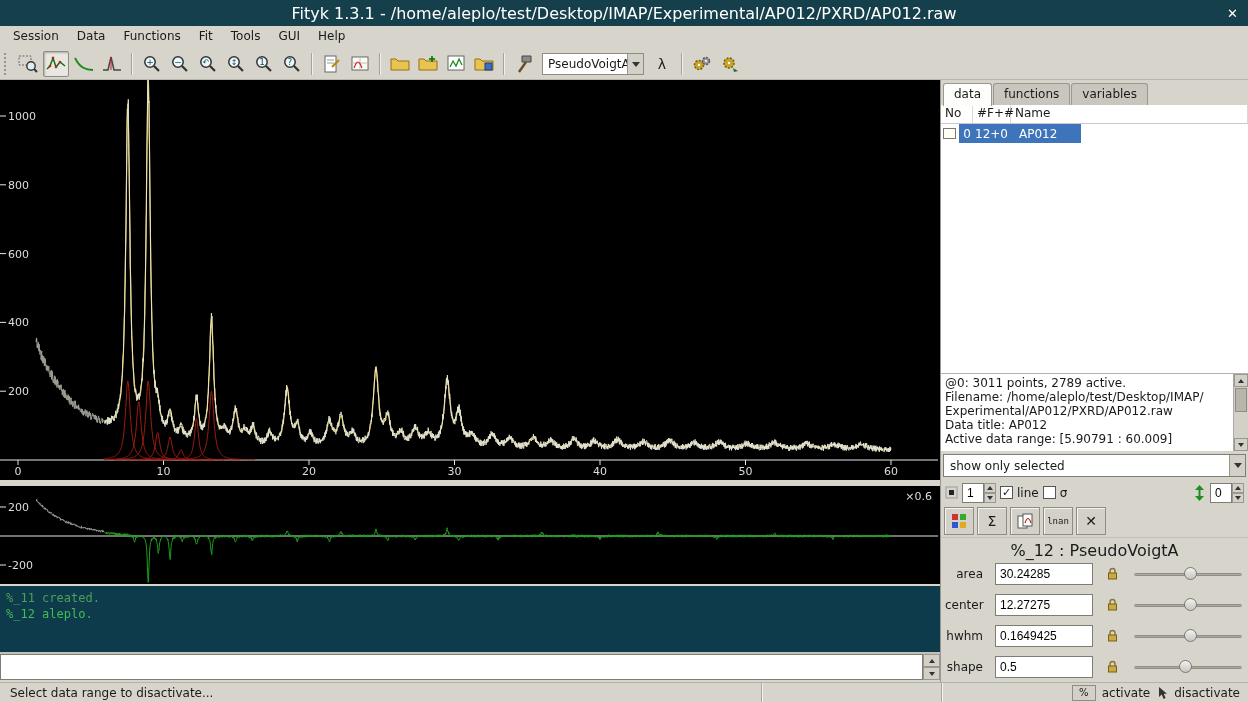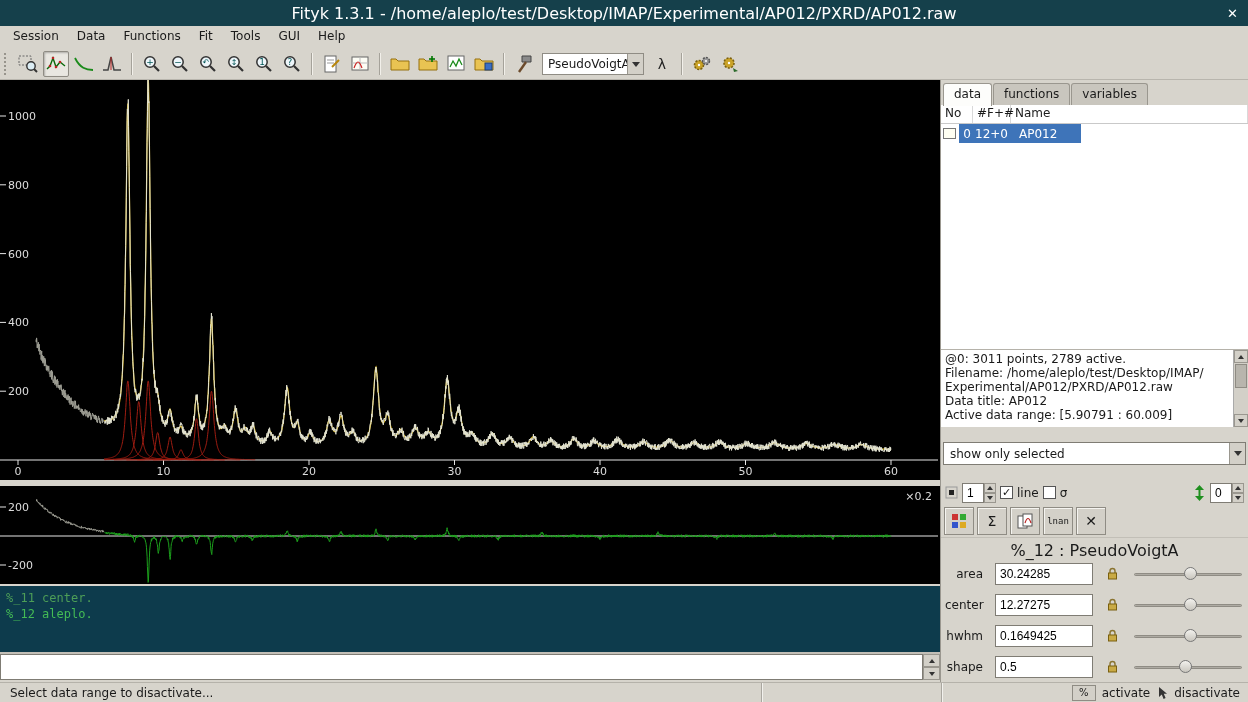--- a/index.html
+++ b/index.html
@@ -51,21 +51,21 @@
 .swatch{width:13px;height:11px;background:#fffff2;border:1px solid #777;margin-right:3px;flex:0 0 auto}
 .sel{display:flex;background:#3e74b9;color:#fff;height:19px;align-items:center;font-size:12px}
 .sel .cno{width:16px;text-align:center}
 .sel .cf{width:38px}
 .sel .cname{padding:0 24px 0 6px}
 .info{height:78px;background:#fff;border-top:1px solid #b5b2aa;display:flex}
 .info-lines{flex:1;padding:2px 4px;font-size:12px;line-height:14px;overflow:hidden}
 .vscroll{width:15px;background:#d3d0c8;border-left:1px solid #aaa;display:flex;flex-direction:column;align-items:stretch}
 .vsb{height:13px;background:#d3d0c8;border:1px solid #9a978f;display:flex;align-items:center;justify-content:center;cursor:pointer}
 .vthumb{height:24px;background:#b8b5ad;border:1px solid #8f8c84;margin:1px;cursor:grab}
-.combo2{margin:15px 2px;height:23px;border:1px solid #7f7c74;background:#fff;display:flex;align-items:center;padding-left:6px;cursor:pointer}
+.combo2{margin:3px 2px;height:23px;border:1px solid #7f7c74;background:#fff;display:flex;align-items:center;padding-left:6px;cursor:pointer}
 .combo2 .cbtn{margin-left:auto;width:16px;height:100%;background:#d3d0c8;border-left:1px solid #9a978f;display:flex;align-items:center;justify-content:center}
 .ctrl-row{height:25px;display:flex;align-items:center;padding:0 4px;gap:4px}
 .spin{display:flex;height:20px}
 .spin input{width:22px;border:1px solid #7f7c74;font-size:12px;padding-left:4px;background:#fff}
 .spin-btns{display:flex;flex-direction:column;width:12px}
 .spin-btns .sb{flex:1;background:#d3d0c8;border:1px solid #9a978f;display:flex;align-items:center;justify-content:center;cursor:pointer}
 .cb{width:13px;height:13px;border:1px solid #555;background:#fff;font-size:11px;line-height:11px;text-align:center;font-weight:bold;color:#111;cursor:pointer}
 .cb-label{font-size:12px}
 .flex1{flex:1}
 .btn-row{height:32px;display:flex;align-items:center;padding:2px 3px;gap:3px}
@@ -316,24 +316,24 @@
       <div class="aux-plot">
         <svg width="938" height="98" viewBox="0 0 938 98">
             <line x1="0" y1="50" x2="938" y2="50" stroke="#e6e6e6"></line>
             <line x1="0" y1="21.000000000000004" x2="6" y2="21.000000000000004" stroke="#e6e6e6"></line>
             <text x="8" y="25.000000000000004" fill="#dddddd" font-size="11">200</text>
             <line x1="0" y1="79" x2="6" y2="79" stroke="#e6e6e6"></line>
             <text x="8" y="83" fill="#dddddd" font-size="11">-200</text>
             <path d="M36.0 14.9 L36.4 15.1 L36.7 13.4 L37.0 14.4 L37.3 15.1 L37.6 15.7 L38.0 15.9 L38.3 16.8 L38.6 16.4 L38.9 16.3 L39.2 17.8 L39.6 18.3 L39.9 17.2 L40.2 18.1 L40.5 19.2 L40.8 19.1 L41.2 19.6 L41.5 19.3 L41.8 20.2 L42.1 18.9 L42.4 20.9 L42.8 19.7 L43.1 21.6 L43.4 22.0 L43.7 22.3 L44.0 22.3 L44.4 21.9 L44.7 21.7 L45.0 23.6 L45.3 21.9 L45.6 23.0 L46.0 23.1 L46.3 23.3 L46.6 22.9 L46.9 23.9 L47.2 23.5 L47.6 23.9 L47.9 26.0 L48.2 26.0 L48.5 25.8 L48.8 25.9 L49.2 27.1 L49.5 27.1 L49.8 25.8 L50.1 27.0 L50.4 27.1 L50.8 27.2 L51.1 26.3 L51.4 27.1 L51.7 27.4 L52.0 28.4 L52.4 28.6 L52.7 29.3 L53.0 29.5 L53.3 27.9 L53.6 29.5 L54.0 30.0 L54.3 29.2 L54.6 30.1 L54.9 31.0 L55.2 29.7 L55.6 29.3 L55.9 30.4 L56.2 29.9 L56.5 30.5 L56.8 30.1 L57.2 32.2 L57.5 31.4 L57.8 31.3 L58.1 30.9 L58.4 30.9 L58.8 31.4 L59.1 32.1 L59.4 31.5 L59.7 31.6 L60.0 32.8 L60.4 32.3 L60.7 34.4 L61.0 33.3 L61.3 33.9 L61.6 33.2 L62.0 33.8 L62.3 33.4 L62.6 33.1 L62.9 34.2 L63.3 33.8 L63.6 34.8 L63.9 34.5 L64.2 34.4 L64.5 35.0 L64.9 35.7 L65.2 36.0 L65.5 36.7 L65.8 36.8 L66.1 34.8 L66.5 35.2 L66.8 35.8 L67.1 37.4 L67.4 36.1 L67.7 36.3 L68.1 36.2 L68.4 35.6 L68.7 37.4 L69.0 35.9 L69.3 36.8 L69.7 36.6 L70.0 37.2 L70.3 36.8 L70.6 38.5 L70.9 36.7 L71.3 37.9 L71.6 37.9 L71.9 39.0 L72.2 38.5 L72.5 39.1 L72.9 37.8 L73.2 37.8 L73.5 38.2 L73.8 38.5 L74.1 37.8 L74.5 38.8 L74.8 38.6 L75.1 38.2 L75.4 39.4 L75.7 40.1 L76.1 39.4 L76.4 39.0 L76.7 39.0 L77.0 40.6 L77.3 39.9 L77.7 40.2 L78.0 40.2 L78.3 41.1 L78.6 41.0 L78.9 40.6 L79.3 40.7 L79.6 41.5 L79.9 41.9 L80.2 41.6 L80.5 42.1 L80.9 42.0 L81.2 40.3 L81.5 40.1 L81.8 42.3 L82.1 42.2 L82.5 41.7 L82.8 41.6 L83.1 41.1 L83.4 42.1 L83.7 42.2 L84.1 41.2 L84.4 41.5 L84.7 41.4 L85.0 42.1 L85.3 41.5 L85.7 42.5 L86.0 42.2 L86.3 42.9 L86.6 42.5 L86.9 42.0 L87.3 43.7 L87.6 43.3 L87.9 42.1 L88.2 42.1 L88.5 42.3 L88.9 43.2 L89.2 43.4 L89.5 42.2 L89.8 43.8 L90.1 43.6 L90.5 43.4 L90.8 42.7 L91.1 43.7 L91.4 42.5 L91.7 43.5 L92.1 43.8 L92.4 44.1 L92.7 43.7 L93.0 44.4 L93.3 43.1 L93.7 43.8 L94.0 42.9 L94.3 43.3 L94.6 44.2 L94.9 44.4 L95.3 43.8 L95.6 43.4 L95.9 44.3 L96.2 44.1 L96.5 45.3 L96.9 44.1 L97.2 44.9 L97.5 44.4 L97.8 43.9 L98.1 45.1 L98.5 45.3 L98.8 45.8 L99.1 44.5 L99.4 44.5 L99.7 44.0 L100.1 45.5 L100.4 45.7 L100.7 46.2 L101.0 44.7 L101.3 44.3 L101.7 44.7 L102.0 44.6 L102.3 44.4 L102.6 46.1 L102.9 44.4 L103.3 46.1 L103.6 45.5 L103.9 45.9 " fill="none" stroke="#9d9d93" stroke-width="1"></path>
             <path d="M104.2 46.3 L104.5 46.2 L104.9 46.6 L105.2 46.4 L105.5 46.7 L105.8 46.8 L106.1 47.7 L106.5 46.3 L106.8 47.2 L107.1 48.1 L107.4 46.6 L107.7 47.4 L108.1 47.1 L108.4 47.2 L108.7 46.3 L109.0 46.2 L109.3 48.3 L109.7 48.5 L110.0 48.0 L110.3 47.4 L110.6 47.8 L110.9 46.5 L111.3 46.7 L111.6 47.5 L111.9 46.6 L112.2 48.2 L112.5 47.7 L112.9 46.6 L113.2 47.3 L113.5 47.0 L113.8 48.2 L114.1 46.8 L114.5 46.6 L114.8 47.0 L115.1 49.2 L115.4 48.8 L115.7 47.3 L116.1 49.0 L116.4 49.1 L116.7 47.0 L117.0 48.7 L117.3 47.9 L117.7 48.7 L118.0 47.4 L118.3 47.6 L118.6 49.3 L118.9 48.3 L119.3 47.0 L119.6 49.3 L119.9 49.4 L120.2 48.6 L120.5 47.6 L120.9 47.8 L121.2 49.0 L121.5 48.4 L121.8 49.4 L122.1 48.5 L122.5 48.6 L122.8 48.4 L123.1 49.4 L123.4 47.8 L123.7 49.1 L124.1 48.1 L124.4 47.7 L124.7 49.8 L125.0 49.5 L125.3 48.1 L125.7 47.7 L126.0 49.3 L126.3 47.9 L126.6 48.4 L127.0 49.3 L127.3 49.9 L127.6 49.9 L127.9 47.6 L128.2 48.4 L128.6 49.6 L128.9 49.0 L129.2 50.2 L129.5 49.1 L129.8 49.4 L130.2 48.5 L130.5 50.2 L130.8 48.8 L131.1 50.4 L131.4 50.4 L131.8 50.6 L132.1 49.1 L132.4 51.6 L132.7 52.0 L133.0 50.3 L133.4 51.2 L133.7 53.5 L134.0 54.6 L134.3 55.1 L134.6 56.3 L135.0 54.2 L135.3 54.1 L135.6 51.8 L135.9 50.8 L136.2 50.0 L136.6 51.7 L136.9 50.2 L137.2 50.6 L137.5 51.3 L137.8 49.0 L138.2 50.6 L138.5 50.9 L138.8 50.6 L139.1 50.4 L139.4 49.3 L139.8 49.2 L140.1 49.2 L140.4 49.4 L140.7 49.7 L141.0 49.3 L141.4 50.0 L141.7 50.0 L142.0 50.1 L142.3 51.2 L142.6 51.2 L143.0 50.7 L143.3 51.8 L143.6 52.3 L143.9 51.9 L144.2 52.1 L144.6 52.4 L144.9 53.7 L145.2 53.8 L145.5 56.1 L145.8 56.2 L146.2 58.8 L146.5 61.8 L146.8 66.0 L147.1 70.7 L147.4 80.5 L147.8 89.0 L148.1 96.4 L148.4 95.7 L148.7 88.0 L149.0 79.9 L149.4 71.2 L149.7 64.2 L150.0 61.0 L150.3 58.8 L150.6 56.5 L151.0 56.1 L151.3 53.4 L151.6 55.0 L151.9 52.6 L152.2 53.0 L152.6 53.2 L152.9 52.3 L153.2 52.8 L153.5 51.0 L153.8 50.6 L154.2 51.8 L154.5 50.7 L154.8 52.9 L155.1 52.2 L155.4 53.2 L155.8 53.9 L156.1 52.7 L156.4 53.2 L156.7 55.7 L157.0 57.8 L157.4 58.8 L157.7 61.3 L158.0 65.7 L158.3 67.4 L158.6 65.6 L159.0 64.2 L159.3 60.1 L159.6 57.0 L159.9 56.1 L160.2 55.3 L160.6 53.0 L160.9 53.7 L161.2 52.1 L161.5 52.0 L161.8 51.2 L162.2 50.6 L162.5 50.7 L162.8 51.0 L163.1 50.4 L163.4 51.0 L163.8 50.4 L164.1 50.7 L164.4 50.8 L164.7 50.8 L165.0 50.7 L165.4 50.6 L165.7 50.8 L166.0 50.5 L166.3 50.8 L166.6 51.5 L167.0 52.0 L167.3 53.7 L167.6 54.1 L167.9 53.1 L168.2 56.4 L168.6 56.4 L168.9 61.3 L169.2 63.1 L169.5 68.3 L169.8 71.4 L170.2 73.5 L170.5 70.4 L170.8 65.4 L171.1 60.4 L171.4 57.6 L171.8 56.4 L172.1 55.6 L172.4 54.1 L172.7 51.8 L173.0 53.4 L173.4 52.9 L173.7 52.3 L174.0 50.8 L174.3 52.5 L174.6 50.5 L175.0 52.2 L175.3 49.6 L175.6 50.7 L175.9 49.5 L176.2 50.4 L176.6 50.9 L176.9 49.9 L177.2 51.1 L177.5 50.9 L177.8 50.1 L178.2 49.8 L178.5 50.5 L178.8 50.0 L179.1 51.0 L179.4 50.4 L179.8 51.5 L180.1 52.1 L180.4 51.4 L180.7 52.2 L181.0 51.2 L181.4 53.5 L181.7 53.9 L182.0 55.5 L182.3 55.6 L182.6 53.8 L183.0 53.0 L183.3 52.8 L183.6 51.6 L183.9 50.7 L184.2 52.5 L184.6 51.8 L184.9 51.6 L185.2 50.9 L185.5 50.7 L185.8 51.4 L186.2 50.5 L186.5 50.7 L186.8 51.6 L187.1 51.6 L187.4 49.9 L187.8 50.5 L188.1 50.8 L188.4 51.5 L188.7 50.4 L189.0 49.6 L189.4 49.3 L189.7 50.2 L190.0 49.7 L190.3 49.0 L190.7 49.1 L191.0 50.8 L191.3 49.4 L191.6 49.6 L191.9 49.7 L192.3 49.4 L192.6 50.1 L192.9 50.1 L193.2 51.3 L193.5 51.5 L193.9 50.4 L194.2 51.8 L194.5 51.1 L194.8 53.5 L195.1 52.9 L195.5 54.0 L195.8 56.3 L196.1 57.5 L196.4 58.2 L196.7 57.4 L197.1 57.5 L197.4 56.5 L197.7 53.6 L198.0 52.9 L198.3 53.4 L198.7 52.9 L199.0 51.6 L199.3 52.0 L199.6 50.5 L199.9 50.2 L200.3 49.9 L200.6 49.9 L200.9 49.9 L201.2 50.5 L201.5 49.4 L201.9 49.4 L202.2 50.4 L202.5 49.3 L202.8 49.3 L203.1 50.9 L203.5 49.4 L203.8 49.7 L204.1 50.5 L204.4 50.7 L204.7 51.1 L205.1 50.6 L205.4 49.4 L205.7 50.0 L206.0 51.1 L206.3 50.1 L206.7 50.2 L207.0 50.6 L207.3 50.5 L207.6 50.9 L207.9 50.6 L208.3 52.8 L208.6 51.3 L208.9 51.4 L209.2 54.0 L209.5 54.2 L209.9 54.6 L210.2 56.2 L210.5 59.4 L210.8 63.0 L211.1 65.4 L211.5 67.5 L211.8 68.6 L212.1 63.8 L212.4 61.3 L212.7 57.6 L213.1 55.8 L213.4 54.2 L213.7 53.6 L214.0 52.2 L214.3 51.9 L214.7 50.9 L215.0 52.6 L215.3 52.1 L215.6 50.2 L215.9 52.1 L216.3 50.0 L216.6 51.2 L216.9 50.3 L217.2 51.0 L217.5 49.7 L217.9 51.2 L218.2 51.4 L218.5 50.5 L218.8 50.1 L219.1 51.4 L219.5 49.1 L219.8 51.4 L220.1 50.0 L220.4 50.2 L220.7 51.1 L221.1 49.4 L221.4 49.1 L221.7 49.8 L222.0 51.4 L222.3 51.0 L222.7 50.0 L223.0 50.9 L223.3 50.7 L223.6 50.3 L223.9 51.0 L224.3 51.2 L224.6 50.2 L224.9 49.7 L225.2 49.0 L225.5 49.8 L225.9 49.7 L226.2 50.2 L226.5 50.5 L226.8 51.2 L227.1 50.6 L227.5 50.0 L227.8 49.9 L228.1 49.2 L228.4 51.3 L228.7 50.8 L229.1 51.3 L229.4 50.3 L229.7 49.7 L230.0 49.1 L230.3 51.4 L230.7 49.6 L231.0 49.2 L231.3 50.5 L231.6 49.5 L231.9 49.7 L232.3 50.7 L232.6 51.9 L232.9 51.6 L233.2 50.3 L233.5 52.3 L233.9 52.2 L234.2 51.7 L234.5 52.8 L234.8 54.7 L235.1 55.7 L235.5 55.8 L235.8 55.6 L236.1 54.5 L236.4 54.2 L236.7 53.5 L237.1 50.8 L237.4 50.7 L237.7 51.5 L238.0 51.0 L238.3 50.5 L238.7 49.8 L239.0 51.6 L239.3 51.6 L239.6 51.0 L239.9 49.4 L240.3 49.5 L240.6 49.1 L240.9 49.5 L241.2 50.4 L241.5 50.7 L241.9 50.5 L242.2 51.3 L242.5 50.3 L242.8 51.0 L243.1 51.2 L243.5 50.6 L243.8 50.1 L244.1 50.8 L244.4 49.8 L244.7 49.0 L245.1 48.9 L245.4 51.3 L245.7 49.1 L246.0 49.3 L246.3 49.6 L246.7 49.2 L247.0 50.3 L247.3 49.5 L247.6 49.2 L247.9 49.4 L248.3 50.7 L248.6 51.3 L248.9 50.7 L249.2 51.6 L249.5 51.8 L249.9 50.0 L250.2 52.0 L250.5 51.9 L250.8 51.7 L251.1 52.7 L251.5 51.6 L251.8 53.1 L252.1 54.7 L252.4 53.0 L252.7 54.0 L253.1 53.3 L253.4 51.7 L253.7 51.5 L254.0 49.9 L254.4 50.0 L254.7 51.9 L255.0 49.6 L255.3 49.3 L255.6 49.6 L256.0 51.6 L256.3 50.4 L256.6 51.0 L256.9 50.2 L257.2 51.3 L257.6 51.1 L257.9 49.3 L258.2 51.1 L258.5 51.1 L258.8 50.0 L259.2 49.1 L259.5 50.2 L259.8 49.1 L260.1 49.0 L260.4 50.5 L260.8 51.4 L261.1 51.3 L261.4 50.2 L261.7 48.9 L262.0 49.1 L262.4 50.1 L262.7 50.0 L263.0 49.5 L263.3 49.3 L263.6 50.3 L264.0 51.2 L264.3 49.6 L264.6 50.9 L264.9 51.0 L265.2 50.1 L265.6 49.9 L265.9 51.3 L266.2 50.7 L266.5 48.8 L266.8 49.8 L267.2 49.3 L267.5 49.0 L267.8 49.6 L268.1 50.2 L268.4 49.1 L268.8 50.1 L269.1 49.3 L269.4 50.3 L269.7 51.1 L270.0 49.2 L270.4 50.9 L270.7 51.0 L271.0 50.8 L271.3 50.7 L271.6 49.2 L272.0 51.3 L272.3 49.9 L272.6 50.4 L272.9 49.8 L273.2 51.0 L273.6 51.1 L273.9 51.2 L274.2 49.4 L274.5 50.6 L274.8 50.6 L275.2 49.6 L275.5 49.8 L275.8 50.6 L276.1 50.1 L276.4 50.3 L276.8 50.8 L277.1 48.9 L277.4 50.5 L277.7 49.3 L278.0 50.0 L278.4 49.5 L278.7 49.0 L279.0 49.0 L279.3 50.4 L279.6 49.3 L280.0 49.7 L280.3 49.5 L280.6 48.6 L280.9 49.1 L281.2 49.5 L281.6 50.2 L281.9 51.1 L282.2 49.0 L282.5 48.8 L282.8 48.9 L283.2 50.3 L283.5 49.4 L283.8 49.6 L284.1 50.1 L284.4 49.7 L284.8 49.4 L285.1 47.8 L285.4 47.5 L285.7 48.0 L286.0 46.8 L286.4 46.9 L286.7 45.2 L287.0 45.5 L287.3 45.2 L287.6 44.8 L288.0 46.8 L288.3 47.3 L288.6 47.5 L288.9 49.4 L289.2 48.4 L289.6 50.4 L289.9 48.2 L290.2 49.5 L290.5 50.0 L290.8 49.5 L291.2 49.1 L291.5 50.1 L291.8 49.5 L292.1 50.1 L292.4 50.8 L292.8 50.4 L293.1 50.3 L293.4 51.2 L293.7 51.0 L294.0 50.1 L294.4 49.9 L294.7 51.0 L295.0 51.8 L295.3 50.2 L295.6 50.1 L296.0 52.6 L296.3 52.2 L296.6 54.2 L296.9 53.6 L297.2 55.8 L297.6 54.0 L297.9 54.3 L298.2 51.7 L298.5 52.3 L298.8 51.4 L299.2 51.7 L299.5 50.9 L299.8 50.4 L300.1 50.5 L300.4 49.5 L300.8 51.4 L301.1 51.3 L301.4 50.7 L301.7 51.2 L302.0 51.3 L302.4 50.5 L302.7 51.5 L303.0 49.9 L303.3 49.0 L303.6 49.8 L304.0 48.8 L304.3 51.3 L304.6 49.7 L304.9 50.6 L305.2 49.1 L305.6 49.5 L305.9 51.2 L306.2 50.9 L306.5 48.8 L306.8 49.4 L307.2 49.5 L307.5 49.3 L307.8 50.2 L308.1 48.9 L308.4 49.6 L308.8 50.2 L309.1 49.8 L309.4 49.4 L309.7 49.7 L310.0 51.0 L310.4 48.9 L310.7 49.1 L311.0 49.0 L311.3 50.6 L311.6 49.5 L312.0 49.0 L312.3 50.2 L312.6 50.1 L312.9 50.2 L313.2 50.1 L313.6 49.8 L313.9 50.4 L314.2 50.0 L314.5 48.9 L314.8 50.9 L315.2 49.9 L315.5 51.2 L315.8 50.4 L316.1 49.9 L316.4 49.9 L316.8 48.8 L317.1 49.3 L317.4 49.3 L317.7 49.5 L318.1 50.2 L318.4 49.3 L318.7 49.0 L319.0 50.1 L319.3 50.9 L319.7 50.6 L320.0 49.1 L320.3 49.9 L320.6 49.4 L320.9 48.9 L321.3 50.2 L321.6 50.6 L321.9 50.3 L322.2 49.8 L322.5 51.4 L322.9 50.2 L323.2 49.8 L323.5 51.0 L323.8 50.7 L324.1 50.0 L324.5 51.3 L324.8 50.1 L325.1 50.2 L325.4 51.3 L325.7 51.3 L326.1 50.2 L326.4 50.0 L326.7 51.3 L327.0 51.1 L327.3 50.6 L327.7 52.5 L328.0 52.3 L328.3 53.3 L328.6 53.2 L328.9 53.9 L329.3 55.6 L329.6 55.5 L329.9 55.4 L330.2 53.3 L330.5 51.7 L330.9 52.3 L331.2 50.2 L331.5 50.8 L331.8 51.4 L332.1 50.5 L332.5 49.5 L332.8 49.3 L333.1 49.0 L333.4 49.6 L333.7 51.3 L334.1 50.5 L334.4 49.5 L334.7 49.3 L335.0 50.8 L335.3 51.2 L335.7 49.2 L336.0 50.5 L336.3 50.8 L336.6 49.8 L336.9 50.8 L337.3 48.9 L337.6 50.2 L337.9 49.4 L338.2 48.8 L338.5 49.0 L338.9 48.7 L339.2 49.7 L339.5 48.9 L339.8 47.4 L340.1 46.5 L340.5 47.2 L340.8 46.3 L341.1 45.3 L341.4 47.5 L341.7 47.0 L342.1 46.8 L342.4 48.9 L342.7 48.7 L343.0 49.8 L343.3 48.7 L343.7 50.1 L344.0 50.4 L344.3 50.5 L344.6 50.2 L344.9 49.3 L345.3 49.7 L345.6 49.8 L345.9 50.6 L346.2 49.2 L346.5 49.1 L346.9 50.0 L347.2 50.7 L347.5 50.3 L347.8 49.8 L348.1 49.4 L348.5 50.9 L348.8 49.8 L349.1 48.7 L349.4 49.9 L349.7 49.7 L350.1 48.8 L350.4 49.7 L350.7 48.9 L351.0 49.3 L351.3 51.0 L351.7 51.2 L352.0 48.9 L352.3 49.6 L352.6 50.5 L352.9 48.7 L353.3 50.9 L353.6 48.8 L353.9 48.9 L354.2 48.8 L354.5 50.9 L354.9 51.0 L355.2 50.2 L355.5 49.3 L355.8 49.9 L356.1 49.8 L356.5 50.0 L356.8 49.9 L357.1 49.6 L357.4 49.4 L357.7 49.3 L358.1 49.4 L358.4 49.9 L358.7 50.2 L359.0 50.5 L359.3 48.7 L359.7 49.9 L360.0 51.0 L360.3 49.1 L360.6 48.7 L360.9 50.6 L361.3 50.3 L361.6 51.1 L361.9 50.0 L362.2 50.1 L362.5 50.7 L362.9 49.6 L363.2 50.2 L363.5 48.7 L363.8 50.1 L364.1 49.5 L364.5 48.8 L364.8 51.0 L365.1 49.9 L365.4 50.5 L365.7 51.1 L366.1 48.9 L366.4 51.0 L366.7 49.4 L367.0 50.8 L367.3 49.6 L367.7 51.1 L368.0 48.7 L368.3 50.2 L368.6 50.7 L368.9 50.4 L369.3 49.6 L369.6 50.5 L369.9 50.6 L370.2 51.1 L370.5 50.8 L370.9 49.1 L371.2 48.8 L371.5 50.1 L371.8 48.7 L372.1 48.6 L372.5 48.9 L372.8 50.1 L373.1 48.9 L373.4 50.4 L373.7 49.9 L374.1 48.5 L374.4 48.7 L374.7 48.1 L375.0 46.9 L375.3 44.4 L375.7 44.6 L376.0 42.8 L376.3 45.1 L376.6 45.3 L376.9 47.2 L377.3 47.1 L377.6 48.1 L377.9 47.8 L378.2 49.7 L378.5 49.4 L378.9 49.5 L379.2 50.3 L379.5 48.6 L379.8 49.3 L380.1 49.1 L380.5 49.7 L380.8 51.1 L381.1 48.7 L381.4 49.3 L381.7 50.5 L382.1 49.7 L382.4 49.3 L382.7 50.5 L383.0 50.7 L383.4 51.0 L383.7 50.3 L384.0 49.2 L384.3 49.3 L384.6 51.2 L385.0 50.4 L385.3 50.5 L385.6 51.1 L385.9 51.7 L386.2 52.3 L386.6 51.6 L386.9 53.2 L387.2 53.3 L387.5 54.5 L387.8 54.7 L388.2 53.5 L388.5 53.8 L388.8 51.4 L389.1 50.7 L389.4 49.9 L389.8 50.1 L390.1 50.0 L390.4 50.3 L390.7 51.3 L391.0 49.1 L391.4 50.0 L391.7 50.3 L392.0 49.6 L392.3 51.1 L392.6 51.0 L393.0 50.6 L393.3 50.8 L393.6 49.9 L393.9 49.5 L394.2 49.7 L394.6 49.7 L394.9 50.1 L395.2 50.2 L395.5 51.3 L395.8 50.7 L396.2 51.0 L396.5 51.3 L396.8 51.0 L397.1 49.9 L397.4 50.8 L397.8 51.1 L398.1 50.0 L398.4 49.9 L398.7 49.9 L399.0 50.7 L399.4 50.6 L399.7 50.9 L400.0 49.3 L400.3 50.5 L400.6 50.5 L401.0 51.3 L401.3 50.3 L401.6 50.2 L401.9 49.1 L402.2 49.1 L402.6 48.9 L402.9 50.0 L403.2 49.8 L403.5 50.3 L403.8 49.3 L404.2 50.8 L404.5 50.3 L404.8 49.8 L405.1 51.2 L405.4 49.5 L405.8 49.8 L406.1 49.7 L406.4 50.8 L406.7 51.3 L407.0 50.8 L407.4 50.1 L407.7 51.0 L408.0 49.2 L408.3 49.9 L408.6 50.7 L409.0 51.2 L409.3 51.1 L409.6 51.0 L409.9 51.1 L410.2 49.6 L410.6 49.6 L410.9 49.1 L411.2 51.2 L411.5 51.2 L411.8 50.4 L412.2 51.5 L412.5 49.7 L412.8 50.7 L413.1 50.8 L413.4 50.2 L413.8 52.1 L414.1 51.9 L414.4 52.3 L414.7 53.5 L415.0 52.8 L415.4 53.8 L415.7 52.4 L416.0 51.9 L416.3 51.8 L416.6 52.4 L417.0 51.6 L417.3 50.1 L417.6 50.6 L417.9 50.6 L418.2 49.8 L418.6 49.8 L418.9 51.1 L419.2 50.0 L419.5 49.6 L419.8 50.9 L420.2 49.7 L420.5 51.1 L420.8 50.0 L421.1 49.0 L421.4 49.5 L421.8 51.0 L422.1 49.7 L422.4 50.6 L422.7 49.5 L423.0 49.7 L423.4 50.2 L423.7 49.7 L424.0 51.2 L424.3 50.2 L424.6 50.4 L425.0 50.8 L425.3 49.9 L425.6 50.9 L425.9 51.3 L426.2 48.9 L426.6 49.1 L426.9 50.8 L427.2 49.4 L427.5 49.4 L427.8 50.9 L428.2 50.6 L428.5 49.9 L428.8 50.5 L429.1 49.0 L429.4 48.9 L429.8 51.2 L430.1 50.2 L430.4 50.4 L430.7 50.6 L431.0 49.4 L431.4 51.0 L431.7 50.0 L432.0 48.8 L432.3 51.3 L432.6 51.0 L433.0 49.9 L433.3 50.3 L433.6 50.5 L433.9 49.2 L434.2 50.0 L434.6 50.6 L434.9 49.0 L435.2 50.8 L435.5 50.3 L435.8 50.6 L436.2 50.7 L436.5 49.3 L436.8 50.5 L437.1 48.8 L437.4 48.9 L437.8 48.9 L438.1 50.1 L438.4 50.6 L438.7 49.6 L439.0 50.4 L439.4 49.9 L439.7 48.6 L440.0 50.9 L440.3 49.7 L440.6 48.9 L441.0 50.9 L441.3 49.7 L441.6 50.3 L441.9 50.7 L442.2 49.5 L442.6 48.8 L442.9 49.9 L443.2 49.2 L443.5 48.3 L443.8 49.4 L444.2 50.4 L444.5 48.6 L444.8 49.0 L445.1 47.8 L445.4 47.0 L445.8 48.2 L446.1 45.8 L446.4 45.4 L446.7 43.6 L447.1 41.7 L447.4 43.4 L447.7 45.2 L448.0 45.0 L448.3 46.0 L448.7 48.0 L449.0 46.9 L449.3 49.4 L449.6 50.1 L449.9 50.3 L450.3 50.2 L450.6 48.9 L450.9 50.0 L451.2 49.4 L451.5 50.6 L451.9 49.1 L452.2 49.0 L452.5 50.9 L452.8 50.8 L453.1 49.3 L453.5 50.1 L453.8 49.7 L454.1 50.9 L454.4 49.0 L454.7 49.2 L455.1 51.2 L455.4 49.6 L455.7 49.6 L456.0 51.7 L456.3 49.4 L456.7 50.0 L457.0 51.1 L457.3 52.5 L457.6 52.4 L457.9 52.9 L458.3 53.9 L458.6 53.9 L458.9 54.5 L459.2 53.7 L459.5 52.7 L459.9 52.7 L460.2 51.6 L460.5 51.0 L460.8 49.9 L461.1 51.3 L461.5 50.0 L461.8 49.4 L462.1 51.2 L462.4 50.0 L462.7 51.5 L463.1 49.2 L463.4 50.5 L463.7 51.5 L464.0 50.6 L464.3 49.5 L464.7 49.8 L465.0 49.1 L465.3 51.0 L465.6 51.0 L465.9 50.5 L466.3 49.5 L466.6 49.1 L466.9 50.3 L467.2 48.9 L467.5 49.9 L467.9 51.0 L468.2 50.5 L468.5 50.3 L468.8 49.9 L469.1 49.9 L469.5 49.8 L469.8 50.4 L470.1 49.9 L470.4 49.0 L470.7 49.3 L471.1 50.7 L471.4 51.2 L471.7 48.7 L472.0 50.2 L472.3 51.1 L472.7 49.8 L473.0 49.1 L473.3 50.8 L473.6 50.5 L473.9 49.4 L474.3 51.3 L474.6 48.8 L474.9 51.1 L475.2 50.7 L475.5 51.0 L475.9 50.0 L476.2 51.2 L476.5 49.6 L476.8 51.1 L477.1 51.0 L477.5 50.9 L477.8 50.4 L478.1 49.7 L478.4 49.9 L478.7 48.7 L479.1 50.6 L479.4 51.2 L479.7 49.2 L480.0 51.1 L480.3 51.0 L480.7 49.7 L481.0 50.0 L481.3 50.8 L481.6 49.8 L481.9 50.0 L482.3 48.9 L482.6 49.6 L482.9 49.8 L483.2 48.8 L483.5 50.5 L483.9 49.3 L484.2 50.9 L484.5 51.3 L484.8 50.1 L485.1 49.5 L485.5 49.7 L485.8 50.2 L486.1 51.2 L486.4 49.7 L486.7 51.2 L487.1 50.8 L487.4 49.5 L487.7 48.8 L488.0 50.6 L488.3 49.9 L488.7 49.3 L489.0 49.7 L489.3 49.8 L489.6 49.6 L489.9 50.6 L490.3 50.3 L490.6 50.3 L490.9 49.9 L491.2 50.0 L491.5 50.3 L491.9 51.4 L492.2 50.0 L492.5 51.0 L492.8 50.5 L493.1 50.0 L493.5 49.8 L493.8 49.6 L494.1 50.9 L494.4 49.8 L494.7 50.6 L495.1 51.0 L495.4 50.5 L495.7 49.5 L496.0 51.6 L496.3 51.5 L496.7 52.0 L497.0 52.8 L497.3 51.8 L497.6 53.4 L497.9 52.6 L498.3 54.3 L498.6 52.2 L498.9 51.1 L499.2 52.6 L499.5 51.8 L499.9 50.7 L500.2 51.8 L500.5 49.4 L500.8 49.5 L501.1 51.2 L501.5 49.9 L501.8 50.5 L502.1 49.6 L502.4 49.7 L502.7 50.2 L503.1 50.0 L503.4 50.4 L503.7 49.5 L504.0 50.0 L504.3 50.6 L504.7 49.8 L505.0 48.9 L505.3 50.3 L505.6 50.8 L505.9 49.4 L506.3 50.0 L506.6 50.6 L506.9 49.5 L507.2 49.6 L507.5 50.0 L507.9 50.4 L508.2 49.9 L508.5 51.0 L508.8 50.0 L509.1 49.2 L509.5 49.5 L509.8 49.7 L510.1 50.8 L510.4 49.2 L510.8 50.3 L511.1 49.1 L511.4 49.6 L511.7 50.3 L512.0 49.3 L512.4 50.9 L512.7 49.2 L513.0 49.1 L513.3 49.0 L513.6 50.4 L514.0 51.0 L514.3 51.1 L514.6 48.7 L514.9 50.2 L515.2 50.8 L515.6 50.4 L515.9 50.5 L516.2 50.4 L516.5 51.0 L516.8 49.9 L517.2 49.7 L517.5 50.9 L517.8 50.1 L518.1 50.0 L518.4 50.3 L518.8 49.4 L519.1 50.6 L519.4 49.3 L519.7 49.5 L520.0 50.2 L520.4 50.7 L520.7 48.8 L521.0 51.3 L521.3 49.1 L521.6 50.9 L522.0 49.8 L522.3 50.3 L522.6 51.1 L522.9 50.4 L523.2 49.9 L523.6 50.2 L523.9 49.2 L524.2 49.7 L524.5 50.5 L524.8 49.4 L525.2 50.4 L525.5 49.3 L525.8 48.9 L526.1 49.6 L526.4 49.4 L526.8 48.7 L527.1 49.0 L527.4 50.6 L527.7 50.3 L528.0 50.4 L528.4 50.6 L528.7 50.5 L529.0 49.4 L529.3 50.1 L529.6 49.6 L530.0 50.4 L530.3 49.2 L530.6 50.8 L530.9 50.0 L531.2 48.8 L531.6 49.6 L531.9 49.5 L532.2 48.9 L532.5 51.2 L532.8 50.6 L533.2 48.7 L533.5 49.9 L533.8 49.0 L534.1 50.7 L534.4 51.0 L534.8 50.1 L535.1 48.6 L535.4 49.6 L535.7 50.9 L536.0 50.7 L536.4 49.4 L536.7 49.8 L537.0 51.1 L537.3 48.9 L537.6 50.0 L538.0 50.8 L538.3 51.0 L538.6 50.5 L538.9 49.8 L539.2 48.6 L539.6 50.6 L539.9 48.3 L540.2 49.3 L540.5 49.8 L540.8 47.4 L541.2 46.4 L541.5 47.1 L541.8 47.6 L542.1 46.3 L542.4 46.3 L542.8 47.9 L543.1 47.3 L543.4 50.1 L543.7 48.7 L544.0 49.3 L544.4 50.3 L544.7 50.3 L545.0 50.8 L545.3 49.2 L545.6 50.8 L546.0 48.5 L546.3 49.4 L546.6 49.4 L546.9 51.1 L547.2 49.6 L547.6 49.9 L547.9 49.4 L548.2 50.2 L548.5 51.1 L548.8 49.5 L549.2 50.6 L549.5 50.2 L549.8 49.8 L550.1 49.6 L550.4 50.5 L550.8 49.4 L551.1 50.7 L551.4 51.1 L551.7 51.0 L552.0 50.5 L552.4 49.5 L552.7 50.7 L553.0 50.8 L553.3 51.1 L553.6 49.8 L554.0 49.7 L554.3 50.6 L554.6 49.7 L554.9 49.4 L555.2 49.0 L555.6 51.0 L555.9 51.2 L556.2 50.0 L556.5 51.0 L556.8 51.1 L557.2 49.7 L557.5 49.1 L557.8 50.1 L558.1 51.2 L558.4 49.1 L558.8 48.9 L559.1 50.6 L559.4 49.5 L559.7 50.8 L560.0 50.5 L560.4 49.9 L560.7 49.9 L561.0 51.0 L561.3 49.7 L561.6 50.3 L562.0 50.8 L562.3 50.2 L562.6 51.0 L562.9 50.7 L563.2 50.9 L563.6 50.4 L563.9 51.3 L564.2 51.1 L564.5 49.9 L564.8 50.6 L565.2 50.3 L565.5 49.8 L565.8 49.3 L566.1 49.5 L566.4 49.3 L566.8 49.7 L567.1 50.8 L567.4 50.1 L567.7 50.1 L568.0 50.3 L568.4 51.2 L568.7 49.3 L569.0 50.2 L569.3 49.7 L569.6 49.2 L570.0 50.8 L570.3 51.2 L570.6 48.8 L570.9 49.8 L571.2 51.1 L571.6 49.2 L571.9 48.8 L572.2 49.1 L572.5 50.3 L572.8 48.7 L573.2 50.9 L573.5 48.7 L573.8 49.1 L574.1 48.7 L574.5 50.2 L574.8 51.1 L575.1 48.7 L575.4 50.0 L575.7 49.3 L576.1 50.9 L576.4 51.1 L576.7 49.0 L577.0 51.3 L577.3 49.2 L577.7 49.9 L578.0 51.3 L578.3 49.3 L578.6 50.1 L578.9 48.8 L579.3 49.0 L579.6 50.9 L579.9 49.0 L580.2 50.1 L580.5 49.5 L580.9 49.1 L581.2 49.6 L581.5 49.9 L581.8 49.8 L582.1 48.7 L582.5 50.4 L582.8 50.4 L583.1 49.5 L583.4 50.2 L583.7 49.8 L584.1 51.3 L584.4 51.2 L584.7 51.2 L585.0 49.4 L585.3 50.2 L585.7 50.8 L586.0 50.8 L586.3 50.9 L586.6 49.6 L586.9 51.0 L587.3 48.9 L587.6 51.2 L587.9 49.8 L588.2 48.9 L588.5 50.1 L588.9 51.3 L589.2 49.2 L589.5 50.9 L589.8 49.7 L590.1 49.4 L590.5 49.1 L590.8 49.7 L591.1 49.7 L591.4 50.8 L591.7 49.3 L592.1 49.4 L592.4 50.8 L592.7 49.1 L593.0 49.0 L593.3 50.5 L593.7 49.9 L594.0 49.6 L594.3 49.9 L594.6 51.1 L594.9 50.2 L595.3 50.1 L595.6 51.4 L595.9 50.6 L596.2 50.3 L596.5 50.3 L596.9 50.5 L597.2 50.5 L597.5 50.2 L597.8 51.8 L598.1 51.9 L598.5 51.9 L598.8 52.0 L599.1 50.5 L599.4 51.1 L599.7 53.4 L600.1 53.7 L600.4 51.4 L600.7 52.4 L601.0 51.7 L601.3 51.7 L601.7 51.5 L602.0 50.3 L602.3 50.4 L602.6 50.9 L602.9 49.4 L603.3 49.1 L603.6 51.4 L603.9 49.3 L604.2 51.4 L604.5 50.8 L604.9 50.0 L605.2 50.7 L605.5 50.1 L605.8 51.2 L606.1 51.1 L606.5 50.1 L606.8 50.7 L607.1 49.6 L607.4 51.3 L607.7 50.4 L608.1 50.2 L608.4 50.6 L608.7 48.7 L609.0 48.8 L609.3 49.4 L609.7 50.7 L610.0 49.1 L610.3 50.5 L610.6 49.6 L610.9 50.0 L611.3 51.3 L611.6 50.2 L611.9 49.4 L612.2 50.3 L612.5 49.2 L612.9 51.0 L613.2 50.3 L613.5 49.4 L613.8 50.9 L614.1 49.1 L614.5 49.3 L614.8 51.0 L615.1 50.6 L615.4 50.0 L615.7 49.2 L616.1 50.9 L616.4 49.0 L616.7 49.1 L617.0 51.0 L617.3 48.8 L617.7 50.9 L618.0 50.3 L618.3 51.1 L618.6 50.0 L618.9 50.9 L619.3 49.9 L619.6 50.1 L619.9 51.2 L620.2 48.7 L620.5 50.3 L620.9 49.4 L621.2 51.0 L621.5 51.1 L621.8 50.4 L622.1 48.8 L622.5 49.7 L622.8 51.0 L623.1 50.2 L623.4 49.6 L623.7 51.3 L624.1 48.7 L624.4 50.9 L624.7 50.3 L625.0 50.2 L625.3 50.7 L625.7 49.5 L626.0 49.5 L626.3 49.8 L626.6 48.9 L626.9 50.6 L627.3 49.4 L627.6 49.6 L627.9 50.4 L628.2 50.1 L628.5 51.0 L628.9 51.1 L629.2 50.9 L629.5 51.2 L629.8 49.8 L630.1 49.1 L630.5 51.2 L630.8 49.9 L631.1 51.0 L631.4 49.1 L631.7 50.7 L632.1 51.3 L632.4 50.4 L632.7 49.4 L633.0 49.8 L633.3 49.5 L633.7 50.7 L634.0 51.1 L634.3 50.2 L634.6 50.5 L634.9 49.7 L635.3 50.4 L635.6 48.9 L635.9 50.3 L636.2 50.8 L636.5 51.1 L636.9 49.7 L637.2 50.7 L637.5 51.0 L637.8 50.4 L638.2 49.4 L638.5 50.2 L638.8 49.8 L639.1 51.1 L639.4 50.9 L639.8 50.1 L640.1 50.1 L640.4 49.0 L640.7 50.6 L641.0 49.0 L641.4 50.0 L641.7 49.3 L642.0 48.8 L642.3 50.0 L642.6 49.9 L643.0 51.0 L643.3 49.0 L643.6 50.9 L643.9 49.3 L644.2 50.5 L644.6 49.7 L644.9 49.2 L645.2 50.7 L645.5 48.9 L645.8 48.9 L646.2 50.0 L646.5 49.5 L646.8 49.8 L647.1 51.1 L647.4 50.0 L647.8 48.7 L648.1 49.8 L648.4 50.7 L648.7 49.9 L649.0 49.9 L649.4 50.9 L649.7 49.2 L650.0 50.5 L650.3 50.9 L650.6 51.1 L651.0 49.6 L651.3 50.7 L651.6 48.8 L651.9 50.9 L652.2 50.8 L652.6 49.1 L652.9 49.4 L653.2 50.9 L653.5 48.9 L653.8 49.3 L654.2 50.0 L654.5 50.3 L654.8 50.3 L655.1 49.9 L655.4 50.4 L655.8 49.2 L656.1 49.1 L656.4 48.9 L656.7 47.5 L657.0 48.5 L657.4 47.9 L657.7 47.0 L658.0 45.7 L658.3 46.9 L658.6 47.7 L659.0 47.4 L659.3 49.6 L659.6 49.0 L659.9 49.0 L660.2 48.3 L660.6 48.9 L660.9 49.8 L661.2 48.4 L661.5 48.7 L661.8 48.9 L662.2 50.5 L662.5 48.7 L662.8 50.5 L663.1 49.8 L663.4 50.3 L663.8 49.0 L664.1 50.5 L664.4 50.0 L664.7 48.9 L665.0 48.9 L665.4 49.0 L665.7 50.5 L666.0 50.7 L666.3 49.3 L666.6 49.1 L667.0 51.1 L667.3 49.7 L667.6 51.1 L667.9 50.6 L668.2 49.9 L668.6 51.0 L668.9 50.7 L669.2 49.1 L669.5 50.9 L669.8 49.6 L670.2 49.4 L670.5 50.3 L670.8 50.4 L671.1 50.2 L671.4 49.7 L671.8 50.1 L672.1 50.6 L672.4 50.4 L672.7 49.1 L673.0 49.0 L673.4 49.6 L673.7 50.7 L674.0 49.5 L674.3 51.3 L674.6 50.7 L675.0 50.1 L675.3 49.1 L675.6 49.6 L675.9 49.9 L676.2 49.0 L676.6 50.8 L676.9 48.9 L677.2 49.3 L677.5 49.4 L677.8 49.4 L678.2 48.8 L678.5 50.3 L678.8 50.2 L679.1 49.3 L679.4 49.2 L679.8 50.5 L680.1 50.4 L680.4 49.2 L680.7 50.6 L681.0 49.0 L681.4 48.7 L681.7 49.1 L682.0 51.3 L682.3 49.9 L682.6 50.0 L683.0 50.3 L683.3 50.5 L683.6 50.8 L683.9 50.0 L684.2 49.6 L684.6 49.5 L684.9 51.2 L685.2 51.3 L685.5 50.5 L685.8 48.7 L686.2 49.9 L686.5 49.3 L686.8 48.8 L687.1 49.7 L687.4 49.6 L687.8 48.9 L688.1 50.5 L688.4 50.7 L688.7 49.6 L689.0 49.2 L689.4 49.1 L689.7 51.0 L690.0 49.7 L690.3 49.8 L690.6 49.2 L691.0 49.7 L691.3 49.1 L691.6 49.3 L691.9 50.1 L692.2 50.9 L692.6 49.7 L692.9 50.8 L693.2 50.6 L693.5 49.9 L693.8 50.3 L694.2 50.7 L694.5 50.4 L694.8 50.7 L695.1 49.4 L695.4 51.0 L695.8 49.9 L696.1 49.1 L696.4 49.8 L696.7 50.4 L697.0 51.1 L697.4 50.6 L697.7 50.0 L698.0 50.9 L698.3 49.8 L698.6 51.0 L699.0 50.4 L699.3 49.2 L699.6 48.8 L699.9 50.8 L700.2 50.5 L700.6 50.5 L700.9 49.0 L701.2 51.1 L701.5 50.4 L701.8 48.9 L702.2 50.4 L702.5 51.0 L702.8 50.5 L703.1 50.5 L703.5 49.8 L703.8 49.9 L704.1 51.2 L704.4 50.2 L704.7 49.8 L705.1 48.8 L705.4 50.0 L705.7 49.5 L706.0 48.9 L706.3 48.9 L706.7 50.2 L707.0 50.2 L707.3 49.7 L707.6 50.0 L707.9 49.5 L708.3 51.2 L708.6 48.9 L708.9 50.1 L709.2 49.6 L709.5 50.6 L709.9 49.9 L710.2 50.6 L710.5 50.1 L710.8 49.3 L711.1 49.5 L711.5 49.3 L711.8 50.3 L712.1 50.9 L712.4 50.6 L712.7 50.5 L713.1 50.5 L713.4 50.6 L713.7 51.4 L714.0 50.3 L714.3 51.8 L714.7 51.6 L715.0 50.2 L715.3 50.8 L715.6 51.0 L715.9 51.8 L716.3 51.6 L716.6 52.6 L716.9 53.5 L717.2 52.6 L717.5 50.1 L717.9 50.0 L718.2 51.5 L718.5 49.6 L718.8 51.5 L719.1 51.4 L719.5 49.1 L719.8 49.5 L720.1 49.2 L720.4 49.0 L720.7 49.5 L721.1 49.7 L721.4 48.8 L721.7 51.1 L722.0 50.9 L722.3 49.6 L722.7 49.7 L723.0 49.2 L723.3 48.9 L723.6 49.3 L723.9 50.4 L724.3 49.4 L724.6 49.7 L724.9 51.1 L725.2 50.4 L725.5 49.2 L725.9 51.3 L726.2 51.1 L726.5 49.0 L726.8 48.7 L727.1 49.0 L727.5 49.4 L727.8 49.3 L728.1 49.2 L728.4 48.9 L728.7 49.6 L729.1 51.1 L729.4 51.0 L729.7 50.0 L730.0 50.3 L730.3 49.2 L730.7 51.0 L731.0 50.0 L731.3 51.1 L731.6 50.6 L731.9 49.6 L732.3 51.2 L732.6 48.8 L732.9 50.6 L733.2 49.6 L733.5 48.8 L733.9 50.8 L734.2 51.2 L734.5 49.1 L734.8 51.1 L735.1 51.0 L735.5 49.8 L735.8 51.0 L736.1 49.2 L736.4 51.1 L736.7 51.1 L737.1 49.1 L737.4 50.4 L737.7 51.1 L738.0 49.2 L738.3 49.1 L738.7 49.1 L739.0 50.4 L739.3 50.6 L739.6 50.4 L739.9 50.1 L740.3 49.7 L740.6 49.0 L740.9 48.9 L741.2 50.0 L741.5 48.8 L741.9 49.5 L742.2 51.1 L742.5 51.2 L742.8 48.9 L743.1 50.6 L743.5 49.5 L743.8 51.2 L744.1 51.3 L744.4 51.2 L744.7 48.9 L745.1 50.1 L745.4 50.2 L745.7 49.5 L746.0 49.9 L746.3 49.7 L746.7 50.7 L747.0 50.6 L747.3 50.1 L747.6 48.8 L747.9 50.7 L748.3 49.5 L748.6 49.4 L748.9 50.4 L749.2 50.5 L749.5 51.2 L749.9 48.7 L750.2 49.8 L750.5 48.9 L750.8 50.6 L751.1 50.5 L751.5 50.6 L751.8 51.1 L752.1 49.5 L752.4 50.6 L752.7 51.1 L753.1 50.9 L753.4 49.3 L753.7 51.1 L754.0 50.4 L754.3 49.9 L754.7 51.1 L755.0 49.5 L755.3 49.9 L755.6 49.4 L755.9 50.3 L756.3 50.5 L756.6 51.1 L756.9 50.7 L757.2 50.1 L757.5 50.7 L757.9 49.7 L758.2 49.1 L758.5 50.0 L758.8 51.0 L759.1 49.8 L759.5 49.5 L759.8 49.7 L760.1 50.3 L760.4 50.3 L760.7 49.0 L761.1 50.7 L761.4 49.8 L761.7 49.9 L762.0 50.4 L762.3 50.9 L762.7 49.9 L763.0 50.9 L763.3 51.3 L763.6 49.1 L763.9 50.9 L764.3 50.4 L764.6 49.3 L764.9 50.5 L765.2 51.1 L765.5 50.3 L765.9 49.8 L766.2 50.5 L766.5 51.2 L766.8 48.8 L767.2 49.1 L767.5 50.8 L767.8 48.8 L768.1 48.8 L768.4 49.9 L768.8 50.2 L769.1 50.7 L769.4 50.2 L769.7 49.0 L770.0 48.7 L770.4 50.0 L770.7 50.2 L771.0 50.5 L771.3 50.1 L771.6 48.6 L772.0 50.1 L772.3 49.1 L772.6 49.6 L772.9 49.7 L773.2 48.4 L773.6 48.7 L773.9 48.2 L774.2 47.4 L774.5 47.3 L774.8 46.9 L775.2 47.8 L775.5 47.9 L775.8 49.6 L776.1 50.2 L776.4 49.8 L776.8 48.8 L777.1 49.3 L777.4 49.2 L777.7 50.7 L778.0 49.7 L778.4 49.4 L778.7 51.1 L779.0 51.1 L779.3 49.5 L779.6 49.8 L780.0 50.1 L780.3 50.2 L780.6 50.5 L780.9 50.1 L781.2 48.8 L781.6 51.1 L781.9 49.6 L782.2 48.9 L782.5 51.1 L782.8 50.7 L783.2 51.2 L783.5 49.0 L783.8 49.1 L784.1 50.2 L784.4 50.9 L784.8 49.7 L785.1 50.1 L785.4 50.7 L785.7 51.2 L786.0 49.0 L786.4 50.6 L786.7 50.1 L787.0 50.3 L787.3 49.7 L787.6 50.1 L788.0 51.3 L788.3 49.6 L788.6 49.7 L788.9 48.7 L789.2 50.3 L789.6 49.3 L789.9 50.9 L790.2 50.6 L790.5 48.8 L790.8 49.3 L791.2 48.9 L791.5 51.1 L791.8 49.4 L792.1 51.2 L792.4 49.9 L792.8 50.9 L793.1 50.1 L793.4 49.5 L793.7 50.7 L794.0 51.2 L794.4 49.7 L794.7 50.4 L795.0 49.2 L795.3 49.4 L795.6 49.8 L796.0 48.9 L796.3 49.4 L796.6 49.6 L796.9 49.4 L797.2 50.7 L797.6 51.3 L797.9 49.4 L798.2 48.8 L798.5 51.2 L798.8 50.1 L799.2 50.8 L799.5 51.2 L799.8 49.1 L800.1 49.6 L800.4 49.2 L800.8 49.1 L801.1 49.6 L801.4 49.9 L801.7 51.1 L802.0 51.1 L802.4 49.5 L802.7 51.2 L803.0 49.7 L803.3 49.7 L803.6 51.1 L804.0 51.2 L804.3 50.6 L804.6 48.7 L804.9 50.1 L805.2 49.5 L805.6 49.7 L805.9 50.9 L806.2 50.6 L806.5 49.5 L806.8 49.4 L807.2 50.1 L807.5 48.9 L807.8 50.1 L808.1 51.2 L808.4 50.4 L808.8 50.9 L809.1 48.7 L809.4 49.4 L809.7 51.0 L810.0 50.9 L810.4 49.8 L810.7 49.6 L811.0 49.8 L811.3 50.2 L811.6 50.3 L812.0 49.1 L812.3 50.3 L812.6 49.3 L812.9 49.7 L813.2 50.0 L813.6 48.7 L813.9 51.2 L814.2 51.2 L814.5 50.6 L814.8 50.4 L815.2 50.0 L815.5 49.6 L815.8 51.1 L816.1 50.0 L816.4 50.0 L816.8 49.6 L817.1 49.8 L817.4 50.5 L817.7 50.3 L818.0 50.0 L818.4 50.4 L818.7 49.3 L819.0 49.5 L819.3 50.6 L819.6 49.3 L820.0 49.6 L820.3 51.0 L820.6 48.9 L820.9 48.8 L821.2 50.1 L821.6 50.5 L821.9 50.8 L822.2 49.6 L822.5 49.2 L822.8 49.9 L823.2 49.4 L823.5 51.2 L823.8 51.0 L824.1 50.5 L824.4 50.0 L824.8 49.7 L825.1 49.8 L825.4 50.2 L825.7 49.6 L826.0 50.1 L826.4 51.3 L826.7 49.7 L827.0 51.3 L827.3 50.9 L827.6 50.0 L828.0 50.2 L828.3 51.1 L828.6 50.2 L828.9 51.4 L829.2 50.1 L829.6 50.1 L829.9 50.0 L830.2 51.1 L830.5 50.2 L830.9 49.7 L831.2 51.5 L831.5 50.1 L831.8 50.9 L832.1 52.0 L832.5 53.2 L832.8 51.8 L833.1 53.5 L833.4 51.6 L833.7 51.9 L834.1 51.0 L834.4 50.6 L834.7 50.8 L835.0 51.0 L835.3 50.0 L835.7 49.3 L836.0 50.9 L836.3 50.0 L836.6 49.8 L836.9 49.9 L837.3 51.1 L837.6 50.2 L837.9 49.9 L838.2 49.7 L838.5 51.1 L838.9 50.6 L839.2 49.1 L839.5 49.3 L839.8 50.4 L840.1 49.7 L840.5 49.0 L840.8 50.8 L841.1 49.8 L841.4 49.1 L841.7 50.3 L842.1 49.2 L842.4 49.7 L842.7 50.4 L843.0 49.8 L843.3 50.5 L843.7 50.1 L844.0 49.5 L844.3 51.3 L844.6 50.1 L844.9 51.0 L845.3 50.5 L845.6 50.4 L845.9 50.7 L846.2 49.5 L846.5 50.3 L846.9 51.2 L847.2 50.5 L847.5 50.2 L847.8 50.7 L848.1 51.3 L848.5 51.3 L848.8 49.5 L849.1 50.2 L849.4 49.6 L849.7 49.9 L850.1 50.8 L850.4 50.7 L850.7 48.8 L851.0 49.1 L851.3 50.1 L851.7 50.4 L852.0 49.2 L852.3 49.9 L852.6 49.8 L852.9 50.2 L853.3 51.2 L853.6 49.0 L853.9 49.0 L854.2 49.1 L854.5 49.6 L854.9 50.2 L855.2 50.2 L855.5 50.5 L855.8 49.9 L856.1 50.4 L856.5 49.3 L856.8 49.1 L857.1 48.8 L857.4 50.1 L857.7 50.7 L858.1 49.2 L858.4 50.3 L858.7 51.2 L859.0 49.5 L859.3 50.1 L859.7 49.4 L860.0 49.0 L860.3 50.1 L860.6 51.2 L860.9 49.2 L861.3 50.8 L861.6 49.2 L861.9 48.9 L862.2 49.5 L862.5 50.5 L862.9 49.3 L863.2 49.3 L863.5 49.7 L863.8 50.4 L864.1 51.1 L864.5 49.4 L864.8 50.1 L865.1 50.8 L865.4 50.8 L865.7 50.0 L866.1 50.2 L866.4 49.3 L866.7 50.5 L867.0 51.0 L867.3 50.7 L867.7 49.0 L868.0 51.1 L868.3 48.9 L868.6 50.3 L868.9 50.9 L869.3 50.4 L869.6 49.8 L869.9 50.7 L870.2 50.1 L870.5 49.5 L870.9 49.8 L871.2 50.9 L871.5 50.8 L871.8 50.4 L872.1 51.1 L872.5 49.6 L872.8 49.9 L873.1 49.0 L873.4 49.8 L873.7 50.6 L874.1 50.9 L874.4 51.1 L874.7 49.9 L875.0 49.4 L875.3 49.1 L875.7 50.6 L876.0 50.9 L876.3 49.0 L876.6 51.0 L876.9 49.7 L877.3 48.9 L877.6 49.6 L877.9 50.8 L878.2 49.2 L878.5 50.6 L878.9 50.2 L879.2 49.4 L879.5 49.2 L879.8 49.3 L880.1 50.7 L880.5 49.8 L880.8 49.4 L881.1 49.2 L881.4 50.5 L881.7 49.3 L882.1 49.0 L882.4 51.1 L882.7 49.0 L883.0 49.8 L883.3 51.3 L883.7 51.2 L884.0 50.9 L884.3 50.6 L884.6 49.1 L884.9 49.7 L885.3 48.8 L885.6 50.5 L885.9 49.7 L886.2 48.7 L886.5 50.8 L886.9 51.3 L887.2 50.7 L887.5 48.8 L887.8 50.3 L888.1 49.5 L888.5 50.3 L888.8 49.0 L889.1 49.4 L889.4 49.0 L889.7 50.5 L890.1 50.7 L890.4 49.9 L890.7 49.6 L891.0 50.4 " fill="none" stroke="#1ca01c" stroke-width="1"></path>
           </svg>
-        <div class="aux-scale">×0.2</div>
+        <div class="aux-scale">×0.6</div>
       </div>
       <div class="console">
-        <div style="color: rgb(77, 158, 87);">%_11 center.</div>
+        <div style="color: rgb(77, 158, 87);">%_11 created.</div>
         <div style="color: rgb(68, 187, 85);">%_12 aleplo.</div>
       </div>
       <div class="input-row">
         <input value="" style="">
         <div class="in-spin">
           <div class="sb">
               <span class="tri-u-s"></span>
             </div>
           <div class="sb">
               <span class="tri-d-s"></span>

